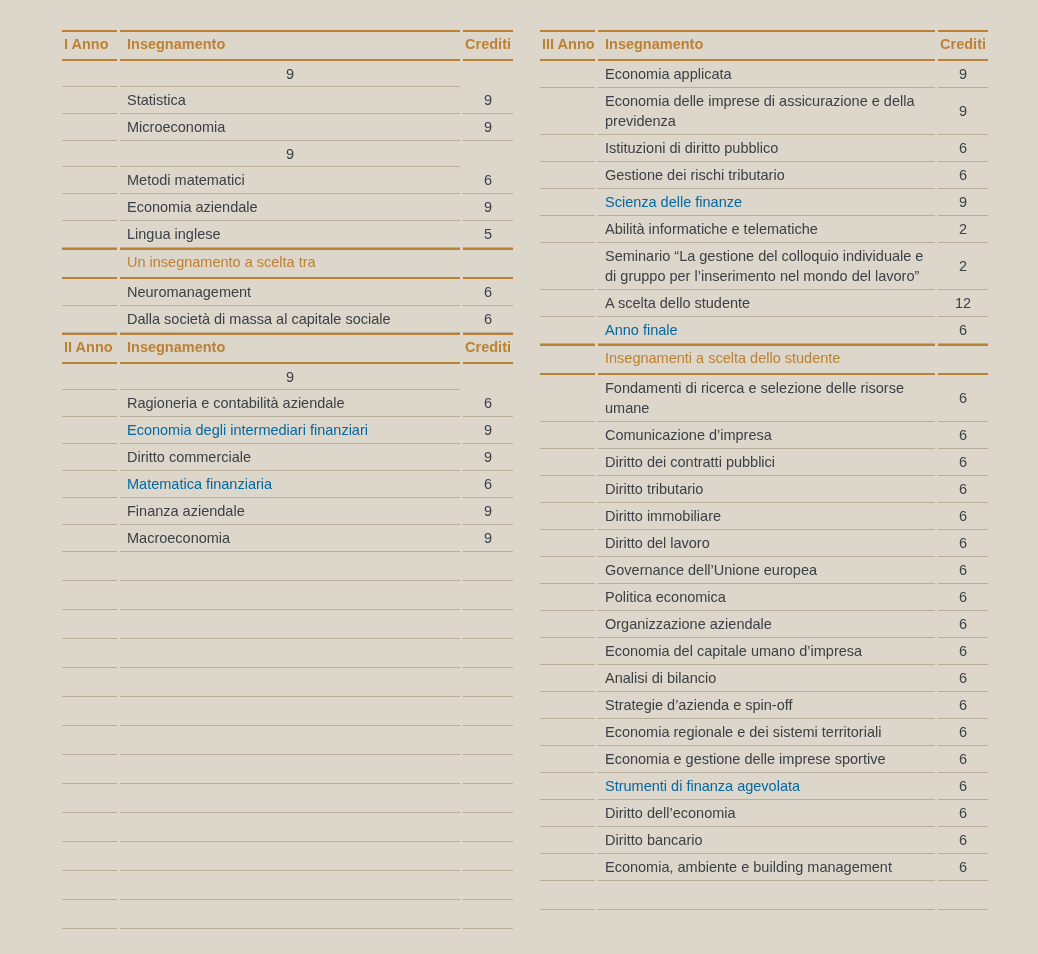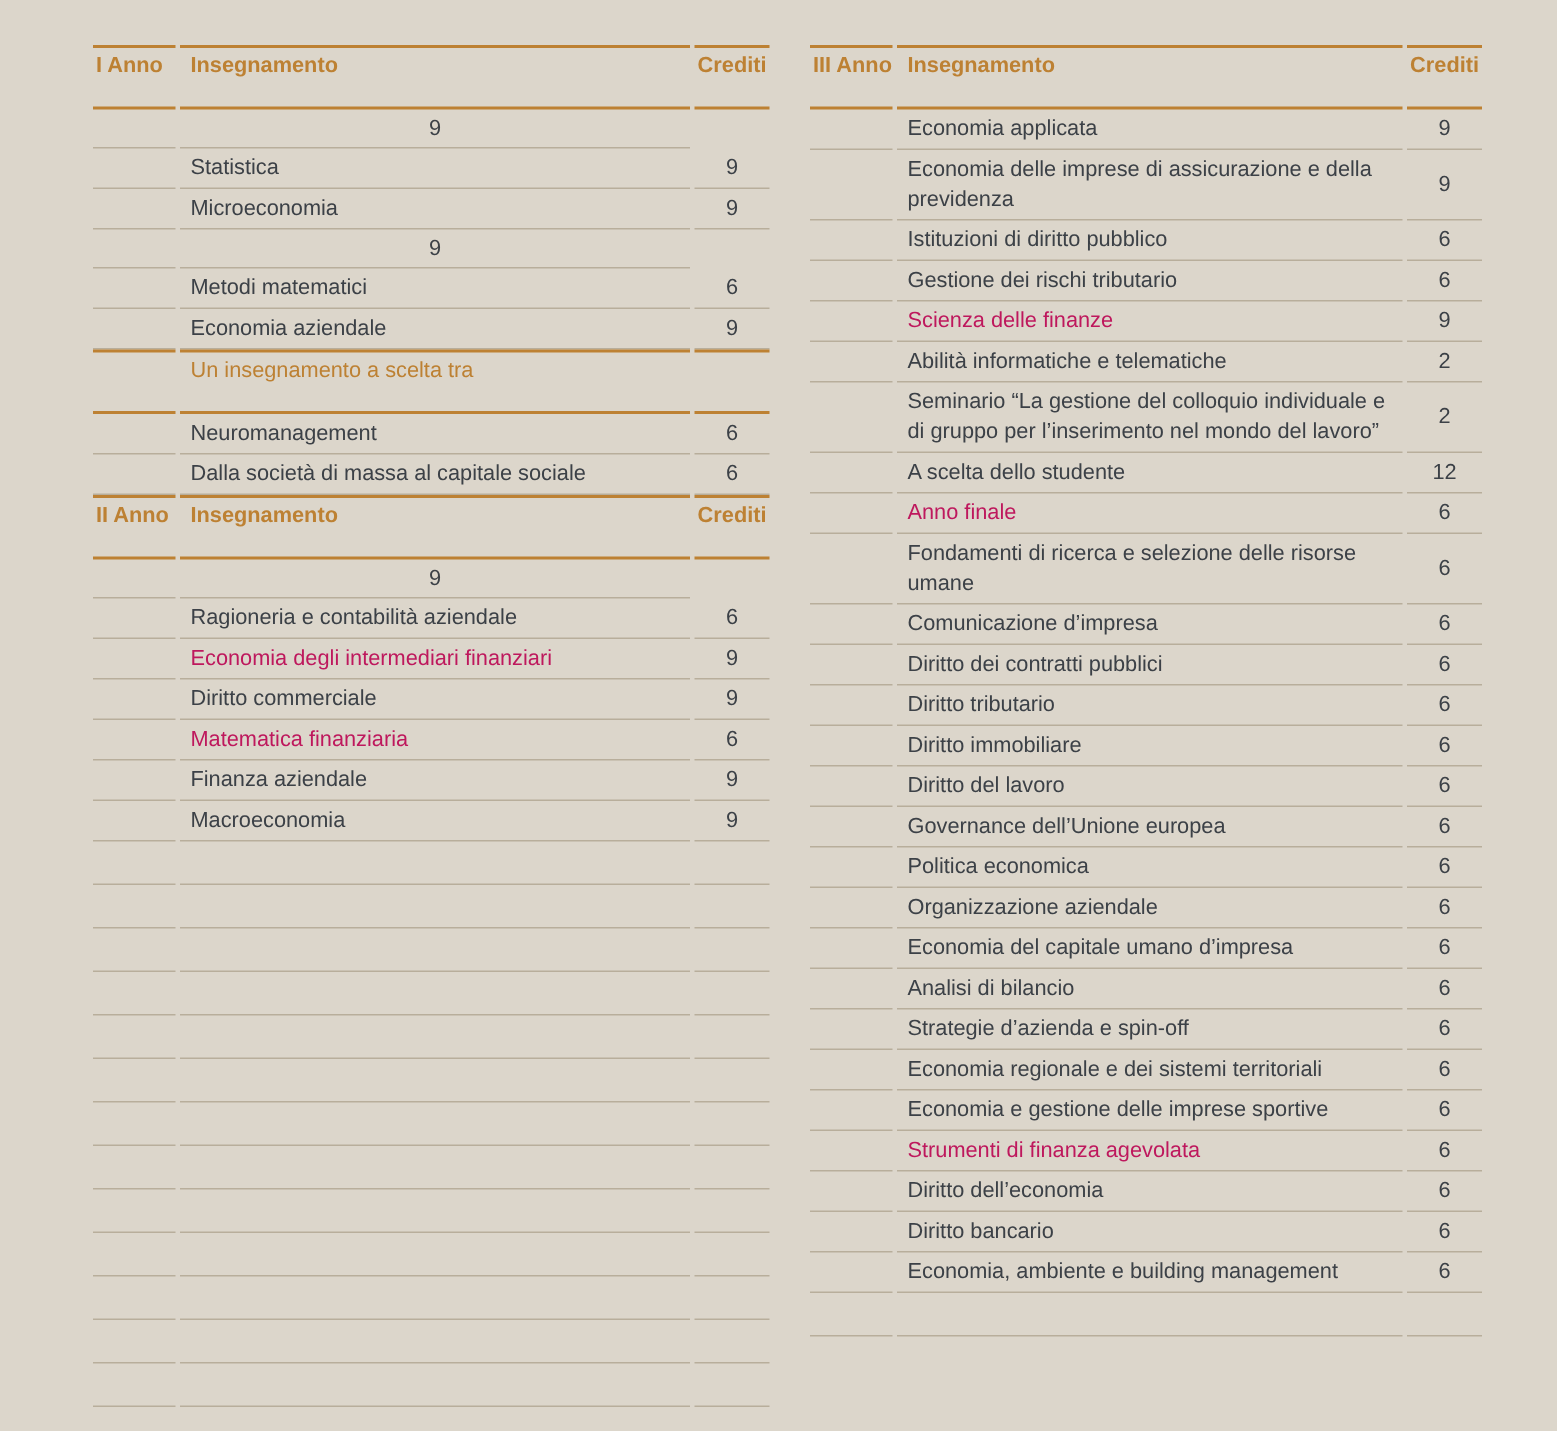--- a/index.html
+++ b/index.html
@@ -43,28 +43,28 @@
     line-height:20px;
   }
   .cell.credits{justify-content:center;}
 
   .row.header .cell, .row.subheader .cell{
     border-top:2px solid #bd8133;
     border-bottom:2px solid #bd8133;
     color:#bd8133;
     min-height:23px;
     padding-top:0;
-    padding-bottom:16px;
+    padding-bottom:4px;
   }
   .row.header .cell{font-weight:bold;}
   .row.header .cell.credits{justify-content:flex-end;padding-right:2px;}
 
   .row.empty .cell{min-height:22px;}
 
-  .muted{color:#be185d;}
+  .muted{color:#0369a1;}
 </style>
 </head>
 <body>
 
 <div class="page">
 
   <div class="col left">
 
     <div class="section">
       <div class="row header">
@@ -95,20 +95,25 @@
           <div class="row">
           <div class="cell year"></div>
           <div class="cell name">Metodi matematici</div>
           <div class="cell credits">6</div>
         </div>
           <div class="row">
           <div class="cell year"></div>
           <div class="cell name">Economia aziendale</div>
           <div class="cell credits">9</div>
         </div>
+          <div class="row">
+          <div class="cell year"></div>
+          <div class="cell name">Lingua inglese</div>
+          <div class="cell credits">5</div>
+        </div>
         </div>
     </div>
 
     <div class="section gap-above">
       <div class="row subheader">
         <div class="cell year"></div>
         <div class="cell name">Un insegnamento a scelta tra</div>
         <div class="cell credits"></div>
       </div>
       <div>
@@ -294,20 +299,25 @@
         </div>
           <div class="row">
           <div class="cell year"></div>
           <div class="cell name muted">Anno finale</div>
           <div class="cell credits">6</div>
         </div>
         </div>
     </div>
 
     <div class="section gap-above">
+      <div class="row subheader">
+        <div class="cell year"></div>
+        <div class="cell name">Insegnamenti a scelta dello studente</div>
+        <div class="cell credits"></div>
+      </div>
       <div>
 
       <div class="row">
           <div class="cell year"></div>
           <div class="cell name">Fondamenti di ricerca e selezione delle risorse umane</div>
           <div class="cell credits">6</div>
         </div>
           <div class="row">
           <div class="cell year"></div>
           <div class="cell name">Comunicazione d’impresa</div>

